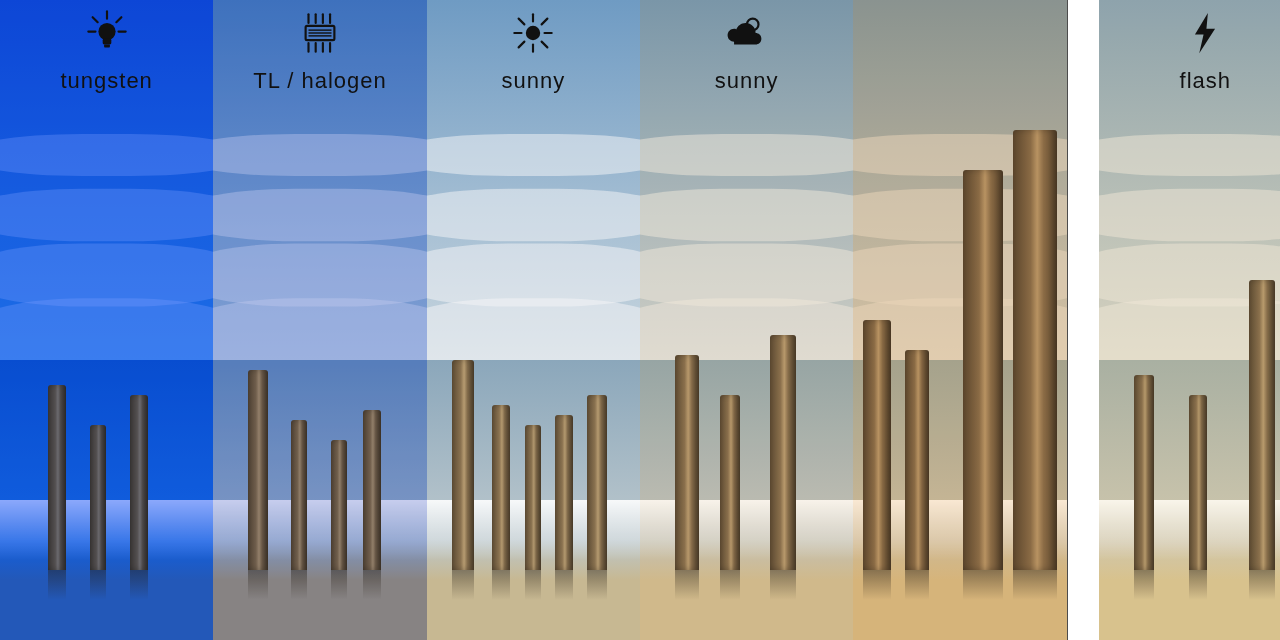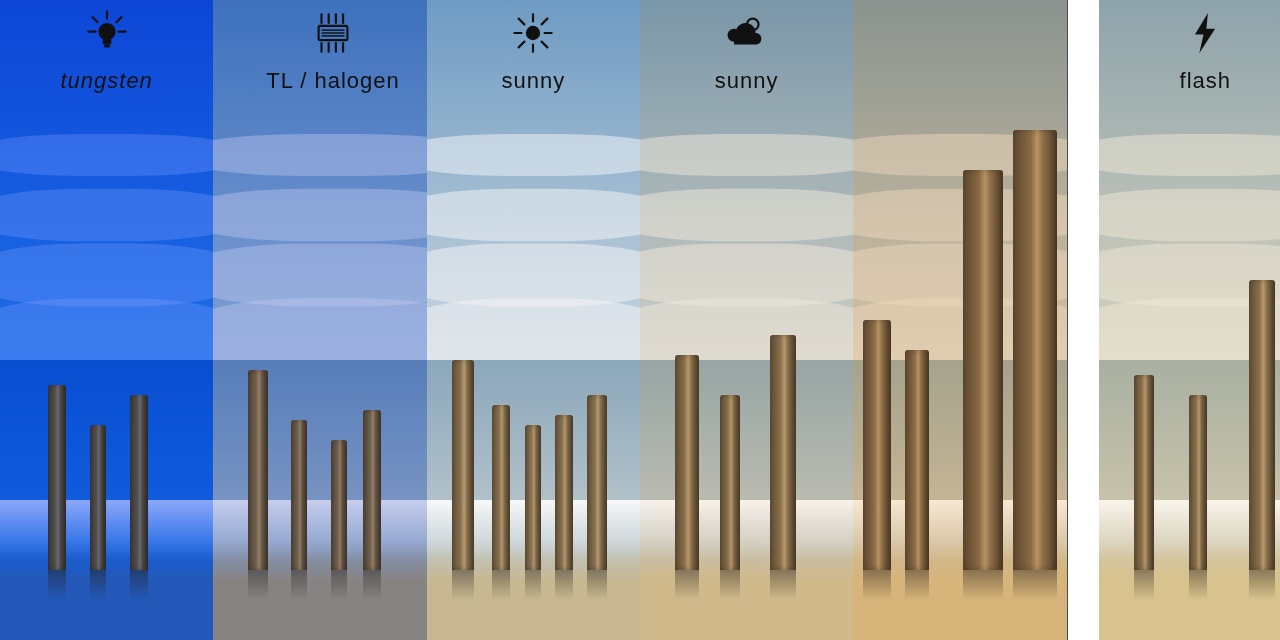--- a/index.html
+++ b/index.html
@@ -15,21 +15,21 @@
 .hdr svg{width:46px;height:46px}
 .hdr div{margin-top:8px;font-size:22px;color:#111;letter-spacing:1px;text-align:center}
 .cloud-band{position:absolute;left:-40px;right:-40px;height:70px;border-radius:50%/60%;opacity:.6}
 .pole{position:absolute;bottom:70px;width:22px;background:linear-gradient(90deg,#5b4a33 0%,#8a7250 40%,#b89d72 55%,#8a7250 70%,#5b4a33 100%);border-radius:3px 3px 0 0;box-shadow:inset -4px 0 6px rgba(0,0,0,.25)}
 .pole::after{content:"";position:absolute;left:0;right:0;bottom:-30px;height:30px;background:linear-gradient(180deg,rgba(60,50,35,.5),rgba(60,50,35,0))}
 </style>
 </head>
 <body>
 
 <div class="stage" id="stage">
-    <div class="panel" style="left: 0px; font-style: italic;">
+    <div class="panel" style="left: 0px;">
       <div class="sky" style="background: linear-gradient(rgb(21, 101, 214) 0%, rgb(47, 158, 231) 100%);">
         <div class="cloud-band" style="top: 120px; background: rgba(200, 225, 255, 0.55); transform: scaleY(0.6);"></div>
         <div class="cloud-band" style="top: 180px; background: rgba(200, 225, 255, 0.55); transform: scaleY(0.75);"></div>
         <div class="cloud-band" style="top: 240px; background: rgba(200, 225, 255, 0.55); transform: scaleY(0.9);"></div>
         <div class="cloud-band" style="top: 300px; background: rgba(200, 225, 255, 0.55); transform: scaleY(1.05);"></div>
       </div>
       <div class="sea" style="background: linear-gradient(rgb(13, 111, 208) 0%, rgb(30, 138, 224) 100%);"></div>
       <div class="beach" style="background: linear-gradient(rgb(30, 138, 224) 0%, rgb(58, 127, 184) 40%, rgb(58, 127, 184) 100%);"></div>
       <div class="foam"></div>
       <div class="pole" style="left: 48px; height: 185px; width: 18px;"></div>
@@ -45,21 +45,21 @@
               <line x1="6" y1="30" x2="16" y2="30"></line>
               <line x1="58" y1="30" x2="48" y2="30"></line>
             </g>
             <circle cx="32" cy="30" r="12"></circle>
             <rect x="26" y="40" width="12" height="8" rx="2"></rect>
             <rect x="28" y="48" width="8" height="4" rx="1"></rect>
           </svg></span>
         <div>tungsten</div>
       </div>
     </div>
-    <div class="panel" style="left: 213.33px; padding-left: 26px;">
+    <div class="panel" style="left: 213.33px;">
       <div class="sky" style="background: linear-gradient(rgb(76, 136, 199) 0%, rgb(159, 193, 223) 100%);">
         <div class="cloud-band" style="top: 120px; background: rgba(235, 240, 250, 0.7); transform: scaleY(0.6);"></div>
         <div class="cloud-band" style="top: 180px; background: rgba(235, 240, 250, 0.7); transform: scaleY(0.75);"></div>
         <div class="cloud-band" style="top: 240px; background: rgba(235, 240, 250, 0.7); transform: scaleY(0.9);"></div>
         <div class="cloud-band" style="top: 300px; background: rgba(235, 240, 250, 0.7); transform: scaleY(1.05);"></div>
       </div>
       <div class="sea" style="background: linear-gradient(rgb(106, 151, 196) 0%, rgb(157, 184, 207) 100%);"></div>
       <div class="beach" style="background: linear-gradient(rgb(157, 184, 207) 0%, rgb(166, 158, 138) 40%, rgb(166, 158, 138) 100%);"></div>
       <div class="foam"></div>
       <div class="pole" style="left: 35px; height: 200px; width: 20px;"></div>

